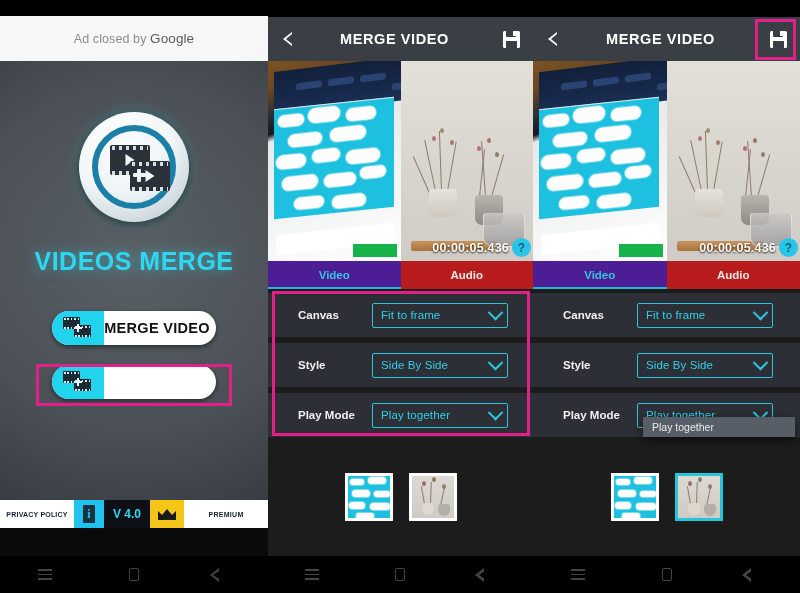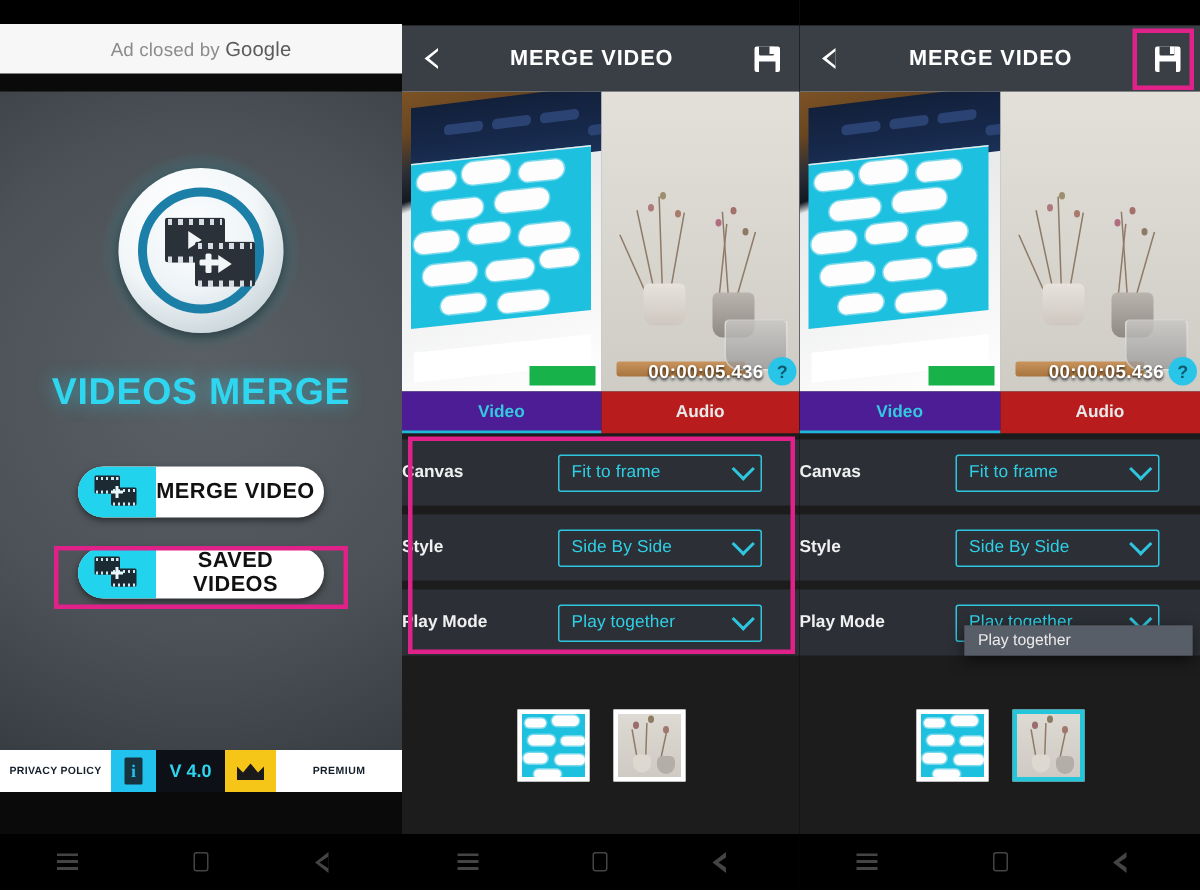--- a/index.html
+++ b/index.html
@@ -16,21 +16,21 @@
   #panel-left   { left: 0px;   width: 268px; }
   #panel-mid    { left: 268px; width: 265px; }
   #panel-right  { left: 533px; width: 267px; }
 
   
   #panel-left { background: #0a0a0a; }
   .ad-topbar {
     position:absolute; top:0; left:0; width:100%; height:16px; background:#000;
   }
   .ad-banner {
-    position:absolute; top:16px; left:0; width:100%; height:33px;
+    position:absolute; top:16px; left:0; width:100%; height:45px;
     background:#f7f7f7; display:flex; align-items:center; justify-content:center;
   }
   .ad-text { font-size:12.5px; color:#8c8c8c; letter-spacing:.1px; }
   .ad-text b { color:#5b5b5b; font-weight:400; font-size:13.5px; }
 
   .home-body {
     position:absolute; top:61px; left:0; width:100%; height:467px;
     background:
       radial-gradient(ellipse 170% 95% at 50% 42%, #5a6166 0%, #4b5156 38%, #2e3338 74%, #1d2226 100%);
   }
@@ -270,21 +270,21 @@
 
   .settings{
     position:absolute; top:289px; left:0; width:100%; height:152px; background:#1c1c1c;
   }
   .srow{
     position:absolute; left:0; width:100%; height:44px; background:#2c3036;
     display:flex; align-items:center;
   }
   .srow-1{ top:4px; } .srow-2{ top:54px; } .srow-3{ top:104px; }
   .srow-label{
-    width:104px; padding-left:0; color:#f0f0f0; font-size:11.5px; font-weight:700;
+    width:104px; padding-left:30px; color:#f0f0f0; font-size:11.5px; font-weight:700;
   }
   .select{
     width:136px; height:25px; border:1.6px solid #2ec6de; border-radius:2px;
     display:flex; align-items:center; position:relative; background:transparent;
   }
   .select-val{
     flex:1; padding-left:8px; color:#2fd0e6; font-size:11.5px; letter-spacing:.1px;
   }
   .caret{
     width:24px; display:flex; align-items:center; justify-content:center; position:relative;
@@ -389,21 +389,20 @@
       </div>
 
       <div class="pill-btn" id="btn-saved-videos">
         <div class="pill-icon">
           <div class="mini">
             <div class="mini-film mini-a"></div>
             <div class="mini-film mini-b"></div>
             <div class="mini-plus"></div>
           </div>
         </div>
-        <div class="pill-label">SAVED VIDEOS</div>
       </div>
 
       <div class="bottom-bar">
         <div class="bb-privacy">PRIVACY POLICY</div>
         <div class="bb-info">
             <span class="i-glyph">i</span>
           </div>
         <div class="bb-version">V 4.0</div>
         <div class="bb-crown">
           <svg width="20" height="13" viewBox="0 0 20 13">

